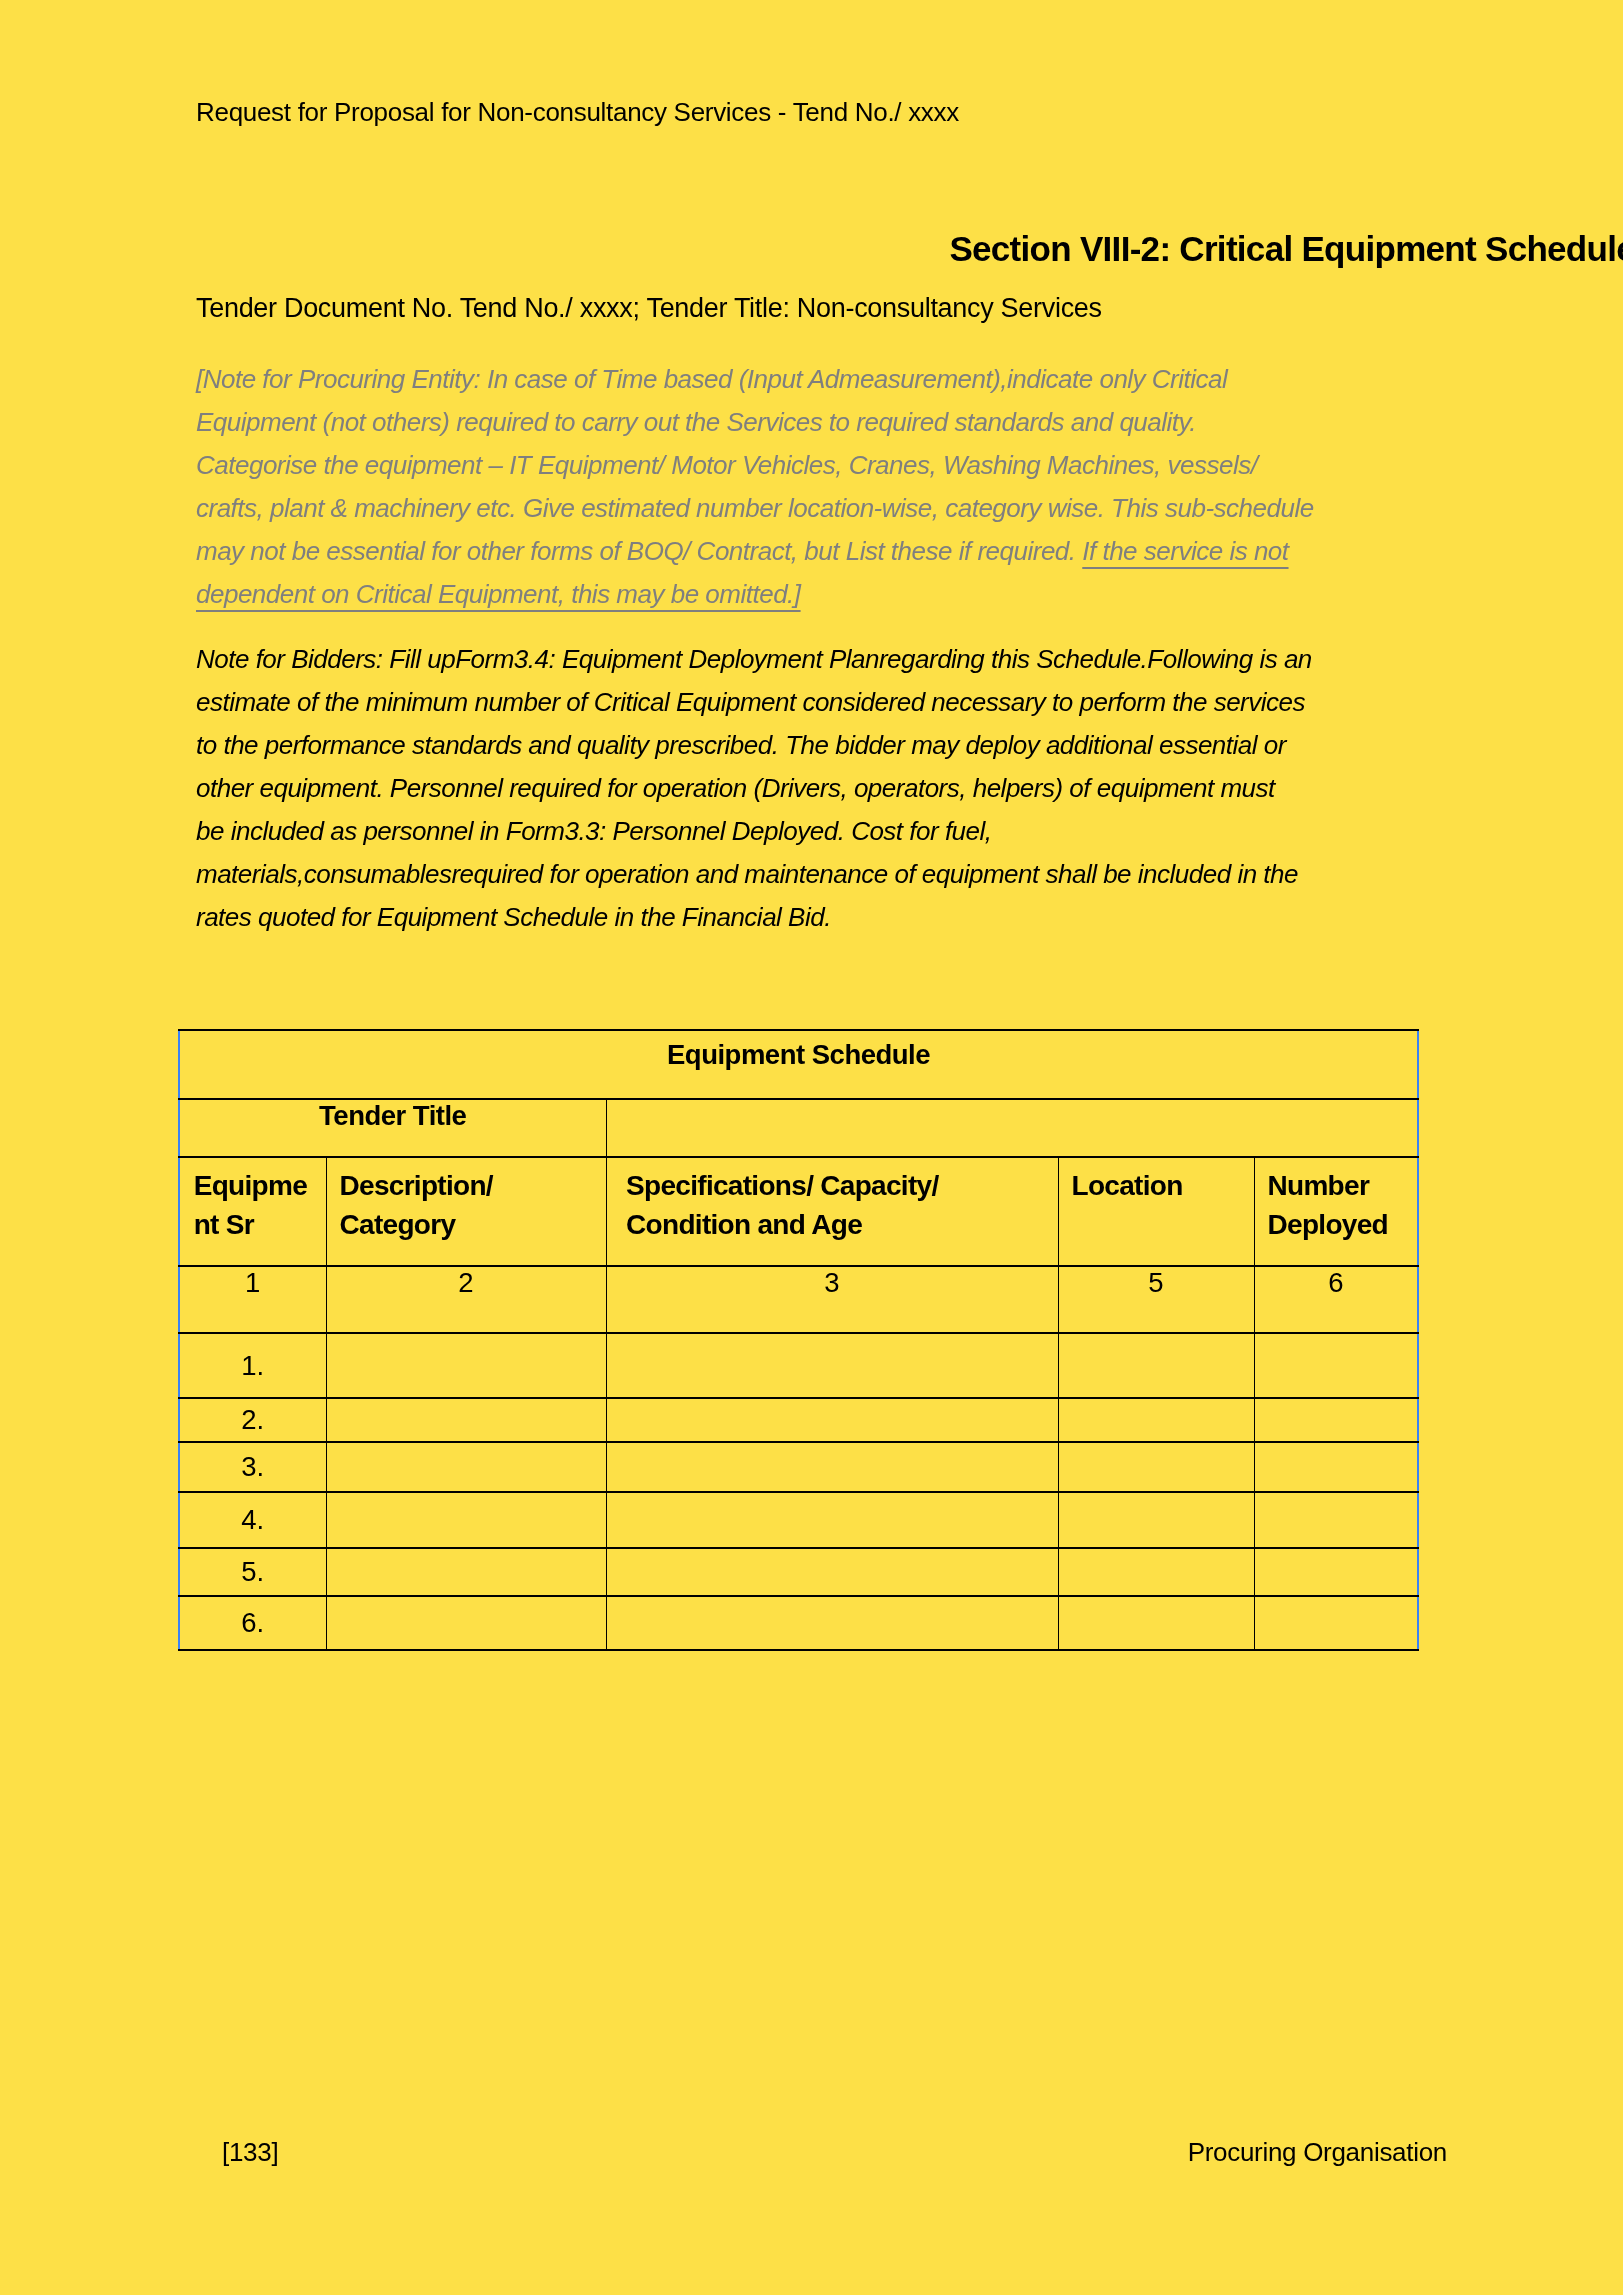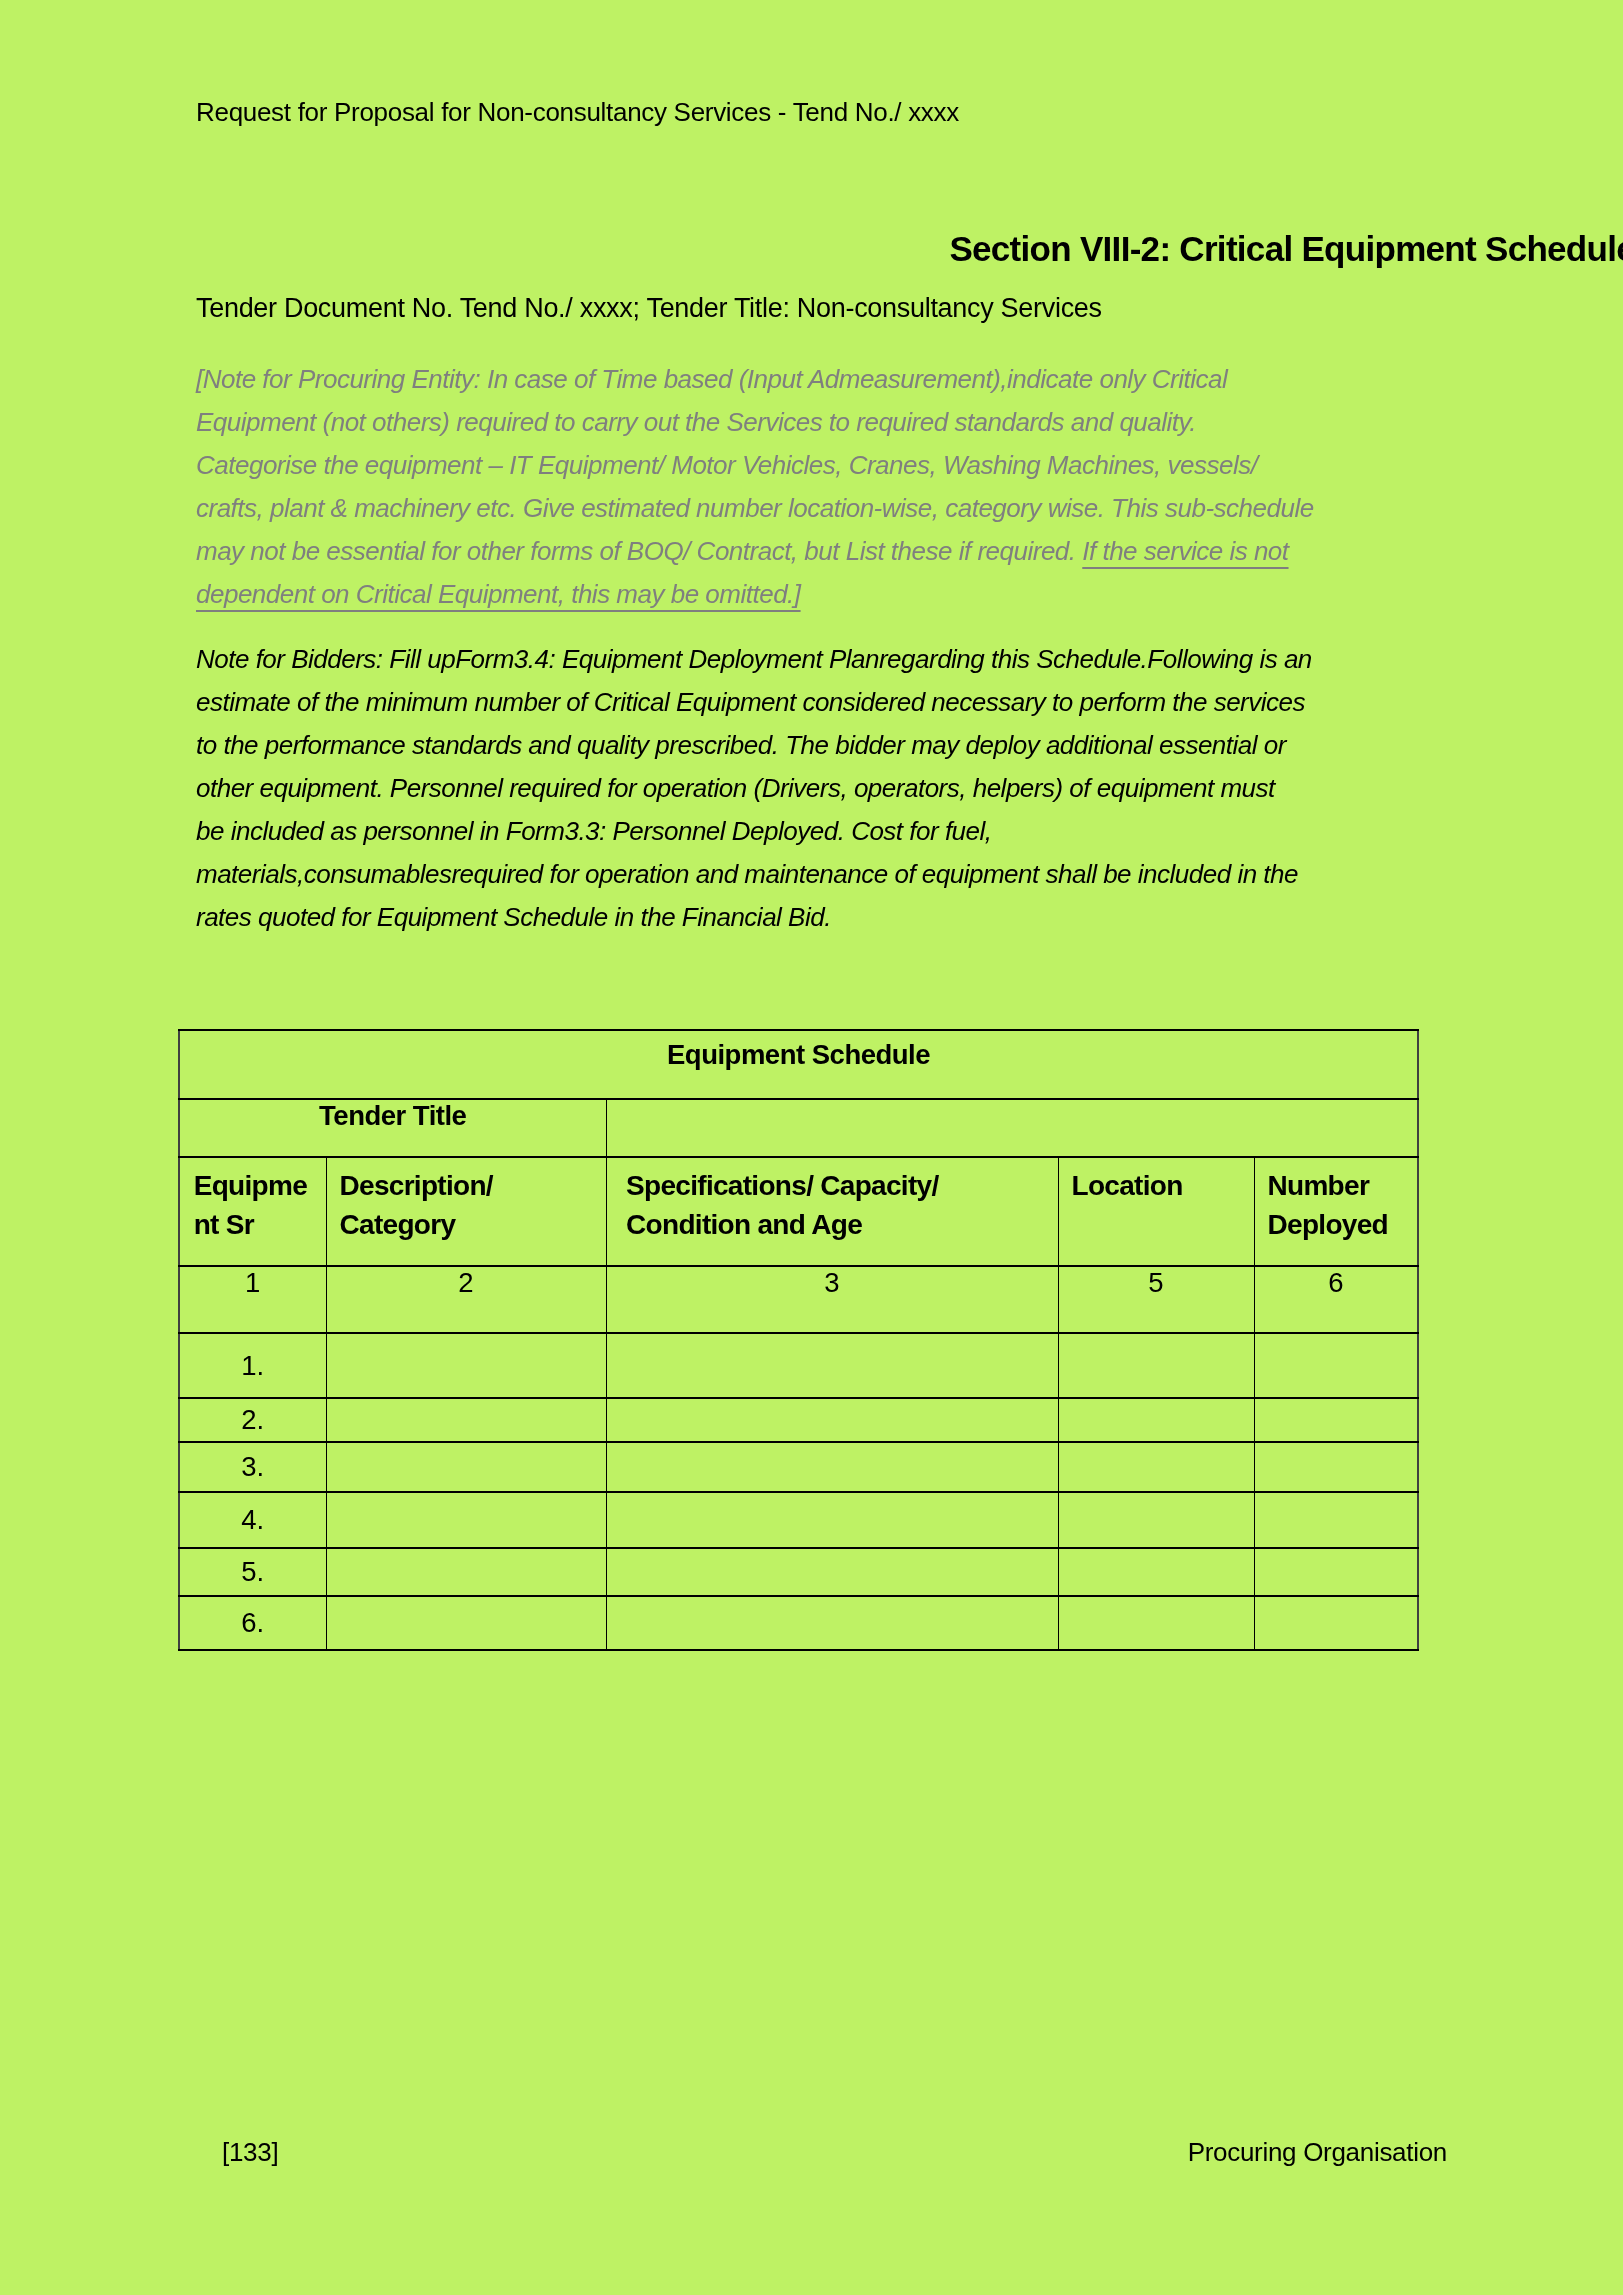--- a/index.html
+++ b/index.html
@@ -1,20 +1,20 @@
 <!DOCTYPE html>
 <html style="font-size:10.5px"><head>
 <meta charset="utf-8">
 <style>
   html, body { margin: 0; padding: 0; background: #e8e8e8; }
   .page {
     position: relative;
     width: 1623px;
     height: 2295px;
-    background: #bef264;
+    background: #fde047;
     font-family: "Liberation Sans", sans-serif;
     color: #000000;
     overflow: hidden;
   }
   .running-header {
     position: absolute;
     left: 196px; top: 97px;
     font-size: 26px;
     letter-spacing: -0.3px;
     white-space: nowrap;
@@ -54,21 +54,21 @@
     text-decoration: underline;
     text-decoration-thickness: 2px;
     text-underline-offset: 6.5px;
   }
   table.equip {
     position: absolute;
     left: 178px; top: 1029px;
     width: 1239px;
     border-collapse: collapse;
     table-layout: fixed;
-    border: 2px solid #404040;
+    border: 2px solid #3b82f6;
   }
   table.equip td, table.equip th {
     border: 1.3px solid #000;
     border-top-width: 2px;
     border-bottom-width: 2px;
     padding: 0;
     font-size: 27.5px;
     overflow: hidden;
     vertical-align: top;
   }

